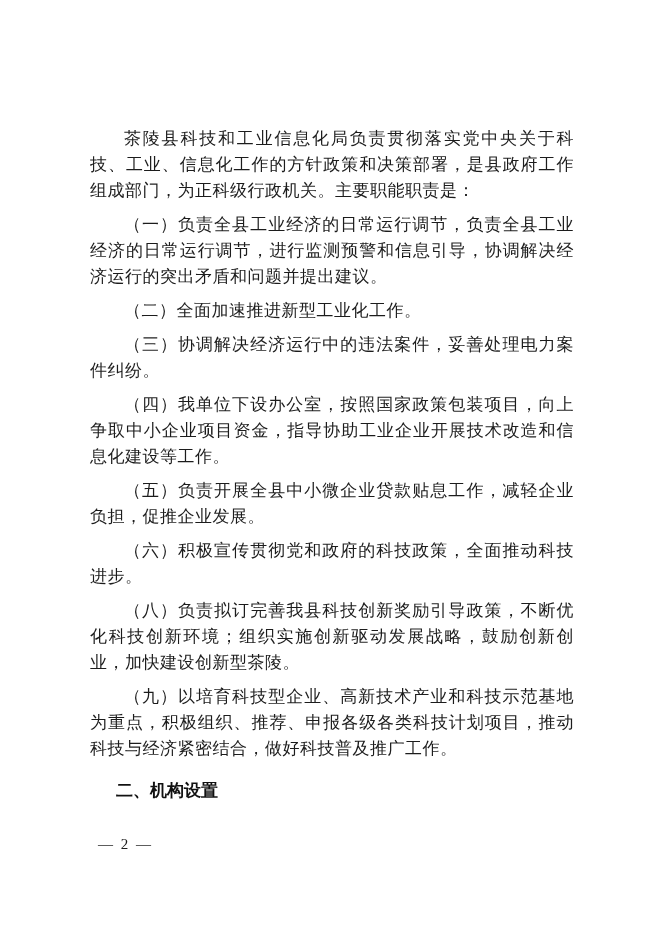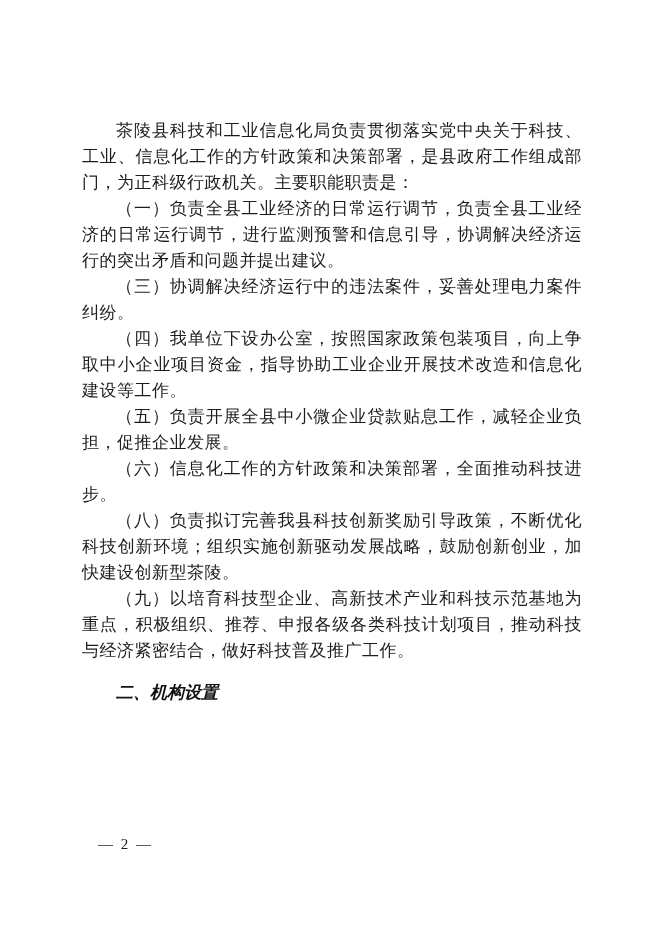--- a/index.html
+++ b/index.html
@@ -15,21 +15,21 @@
       position: relative;
       overflow: hidden;
     }
     .page-body {
       position: absolute;
       left: 82px;
       top: 118px;
       width: 500px;
     }
     .para {
-      margin: 0;
+      margin: 8px;
       font-size: 17px;
       line-height: 26px;
       letter-spacing: 0.5px;
       text-align: justify;
       text-indent: 2em;
       font-family: "Liberation Serif", serif;
       color: #1c1c1c;
     }
     .heading {
       margin: 0;
@@ -39,44 +39,44 @@
       text-indent: 2em;
       font-family: "Liberation Sans", sans-serif;
       color: #111111;
     }
     .heading-1 {
       margin-bottom: 6px;
     }
     .heading-2 {
       margin-top: 16px;
       margin-bottom: 14px;
-      font-style: italic;
     }
     .page-number {
       position: absolute;
       left: 98px;
       top: 836px;
       font-size: 15px;
       letter-spacing: 2px;
       color: #1c1c1c;
       font-family: "Liberation Serif", serif;
     }
   </style>
 </head>
 <body>
 
 <div class="page-body">
 
   <p class="para">茶陵县科技和工业信息化局负责贯彻落实党中央关于科技、工业、信息化工作的方针政策和决策部署，是县政府工作组成部门，为正科级行政机关。主要职能职责是：</p>
 
   <p class="para">（一）负责全县工业经济的日常运行调节，负责全县工业经济的日常运行调节，进行监测预警和信息引导，协调解决经济运行的突出矛盾和问题并提出建议。</p>
+  <p class="para">（二）全面加速推进新型工业化工作。</p>
   <p class="para">（三）协调解决经济运行中的违法案件，妥善处理电力案件纠纷。</p>
   <p class="para">（四）我单位下设办公室，按照国家政策包装项目，向上争取中小企业项目资金，指导协助工业企业开展技术改造和信息化建设等工作。</p>
   <p class="para">（五）负责开展全县中小微企业贷款贴息工作，减轻企业负担，促推企业发展。</p>
-  <p class="para">（六）信息化工作的方针政策和决策部署，全面推动科技进步。</p>
+  <p class="para">（六）积极宣传贯彻党和政府的科技政策，全面推动科技进步。</p>
   <p class="para">（八）负责拟订完善我县科技创新奖励引导政策，不断优化科技创新环境；组织实施创新驱动发展战略，鼓励创新创业，加快建设创新型茶陵。</p>
   <p class="para">（九）以培育科技型企业、高新技术产业和科技示范基地为重点，积极组织、推荐、申报各级各类科技计划项目，推动科技与经济紧密结合，做好科技普及推广工作。</p>
 
   <h3 class="heading heading-2">二、机构设置</h3>
 
 </div>
 
 <div class="page-number">— 2 —</div>
 
 </body></html>

